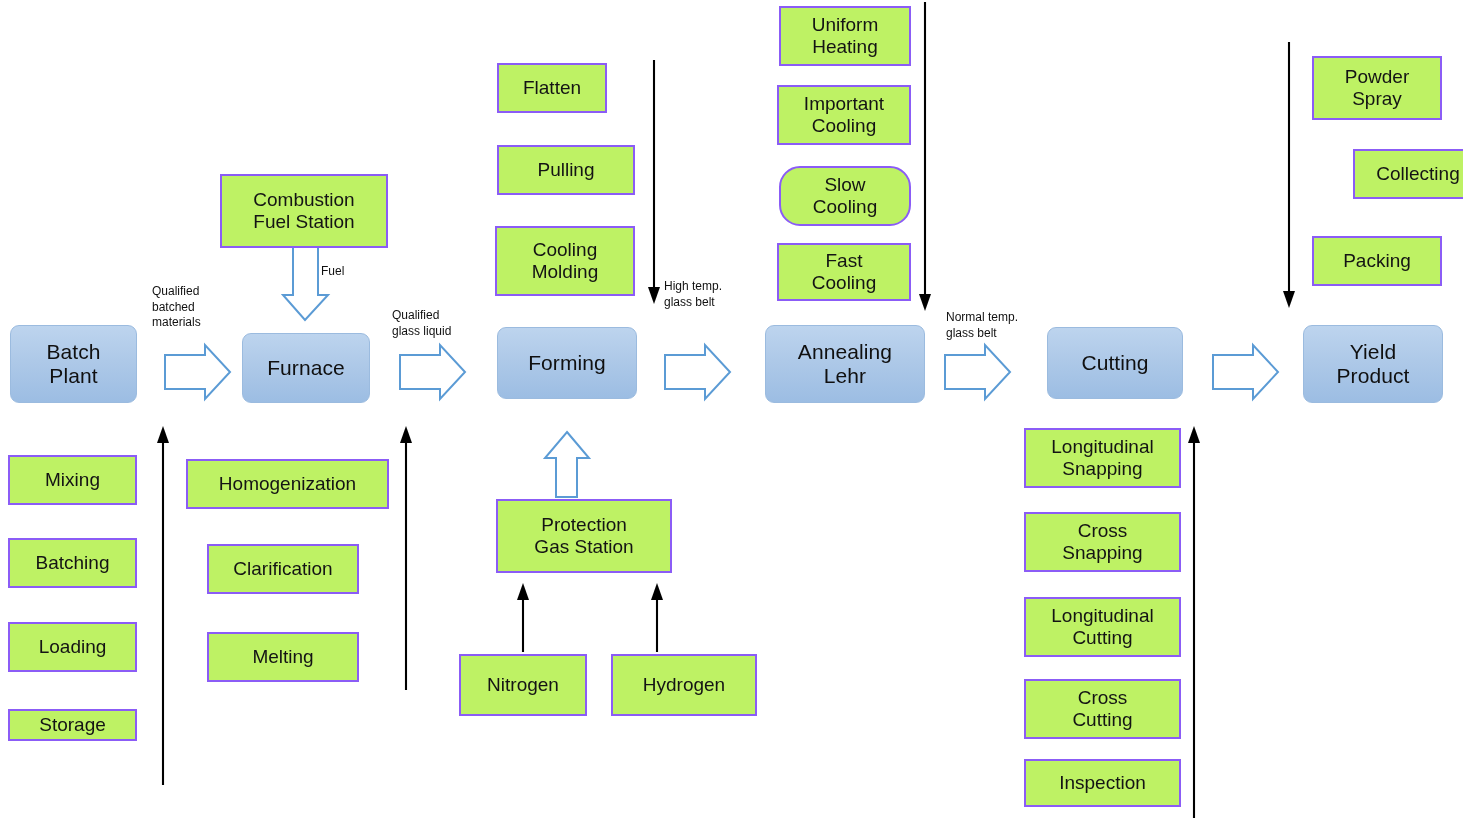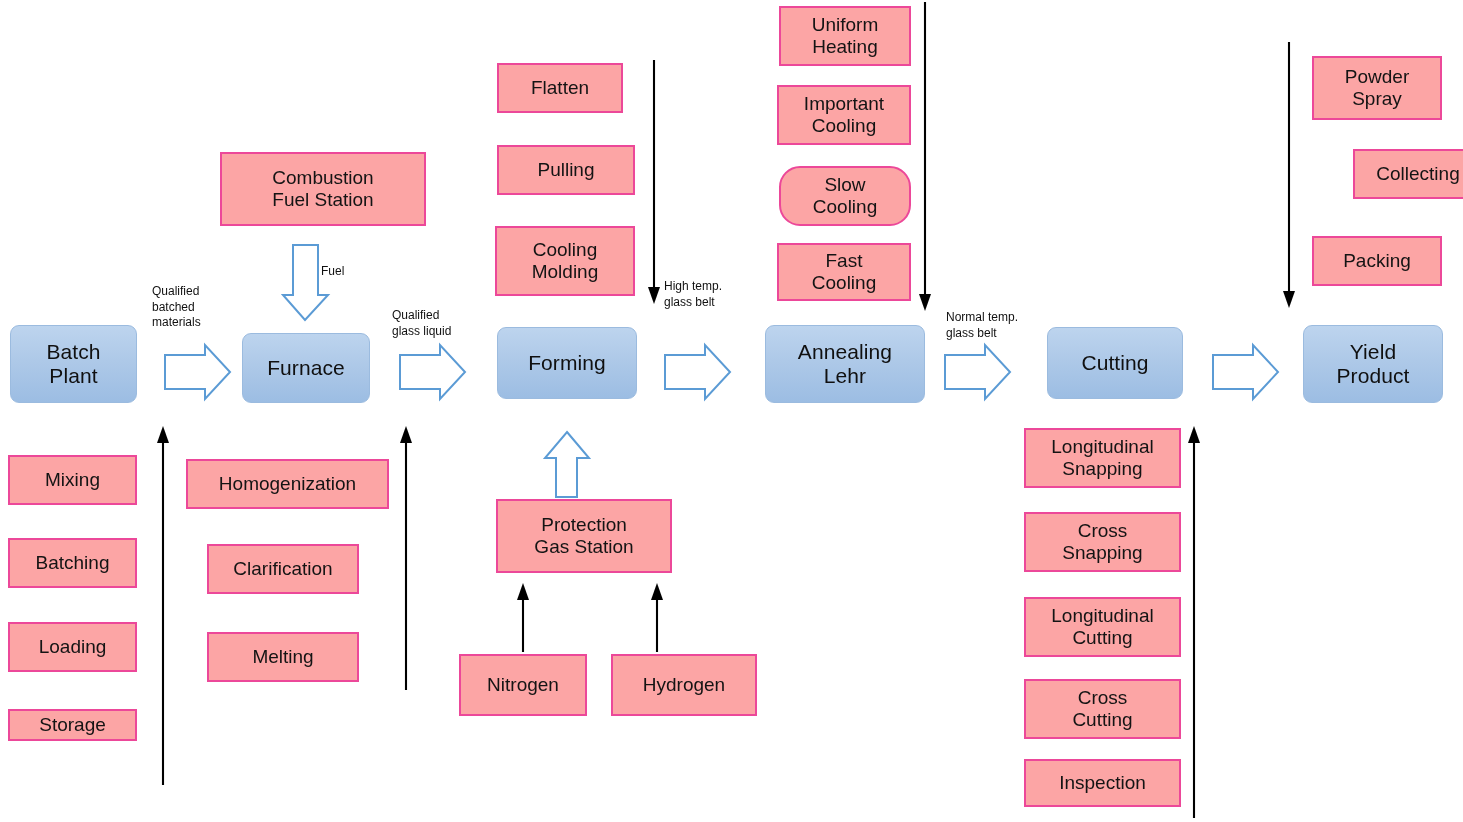--- a/index.html
+++ b/index.html
@@ -33,22 +33,22 @@
     font-size: 21px;
     line-height: 1.16;
     color: #101010;
     letter-spacing: .1px;
   }
 
   
   .box {
     position: absolute;
     box-sizing: border-box;
-    background: #fca5a5;
-    border: 2px solid #ec4899;
+    background: #bef264;
+    border: 2px solid #8b5cf6;
     display: flex;
     align-items: center;
     justify-content: center;
     text-align: center;
     font-size: 19px;
     line-height: 1.18;
     color: #141414;
   }
 
   
@@ -124,38 +124,38 @@
   <div class="proc" style="left:242px; top:333px; width:128px; height:70px;">Furnace</div>
 
   <div class="proc" style="left:497px; top:327px; width:140px; height:72px;">Forming</div>
 
   <div class="proc" style="left:765px; top:325px; width:160px; height:78px;">Annealing<br>Lehr</div>
 
   <div class="proc" style="left:1047px;top:327px; width:136px; height:72px;">Cutting</div>
 
   <div class="proc" style="left:1303px;top:325px; width:140px; height:78px;">Yield<br>Product</div>
 
-  <div class="box" style="left:220px; top:152px; width:206px; height:74px;">Combustion<br>Fuel Station</div>
+  <div class="box" style="left:220px; top:174px; width:168px; height:74px;">Combustion<br>Fuel Station</div>
 
   <div class="box" style="left:496px; top:499px; width:176px; height:74px;">Protection<br>Gas Station</div>
 
   <div class="box" style="left:459px; top:654px; width:128px; height:62px;">Nitrogen</div>
 
   <div class="box" style="left:611px; top:654px; width:146px; height:62px;">Hydrogen</div>
 
   <div class="box" style="left:8px; top:455px; width:129px; height:50px;">Mixing</div>
   <div class="box" style="left:8px; top:538px; width:129px; height:50px;">Batching</div>
   <div class="box" style="left:8px; top:622px; width:129px; height:50px;">Loading</div>
   <div class="box" style="left:8px; top:709px; width:129px; height:32px;">Storage</div>
 
   <div class="box" style="left:186px; top:459px; width:203px; height:50px;">Homogenization</div>
   <div class="box" style="left:207px; top:544px; width:152px; height:50px;">Clarification</div>
   <div class="box" style="left:207px; top:632px; width:152px; height:50px;">Melting</div>
 
-  <div class="box" style="left:497px; top:63px;  width:126px; height:50px;">Flatten</div>
+  <div class="box" style="left:497px; top:63px;  width:110px; height:50px;">Flatten</div>
   <div class="box" style="left:497px; top:145px; width:138px; height:50px;">Pulling</div>
   <div class="box" style="left:495px; top:226px; width:140px; height:70px;">Cooling<br>Molding</div>
 
   <div class="box" style="left:779px; top:6px;   width:132px; height:60px;">Uniform<br>Heating</div>
   <div class="box" style="left:777px; top:85px;  width:134px; height:60px;">Important<br>Cooling</div>
   <div class="box" style="left:779px; top:166px; width:132px; height:60px;border-radius:21px;">Slow<br>Cooling</div>
   <div class="box" style="left:777px; top:243px; width:134px; height:58px;">Fast<br>Cooling</div>
 
   <div class="box" style="left:1024px; top:428px; width:157px; height:60px;">Longitudinal<br>Snapping</div>
   <div class="box" style="left:1024px; top:512px; width:157px; height:60px;">Cross<br>Snapping</div>

